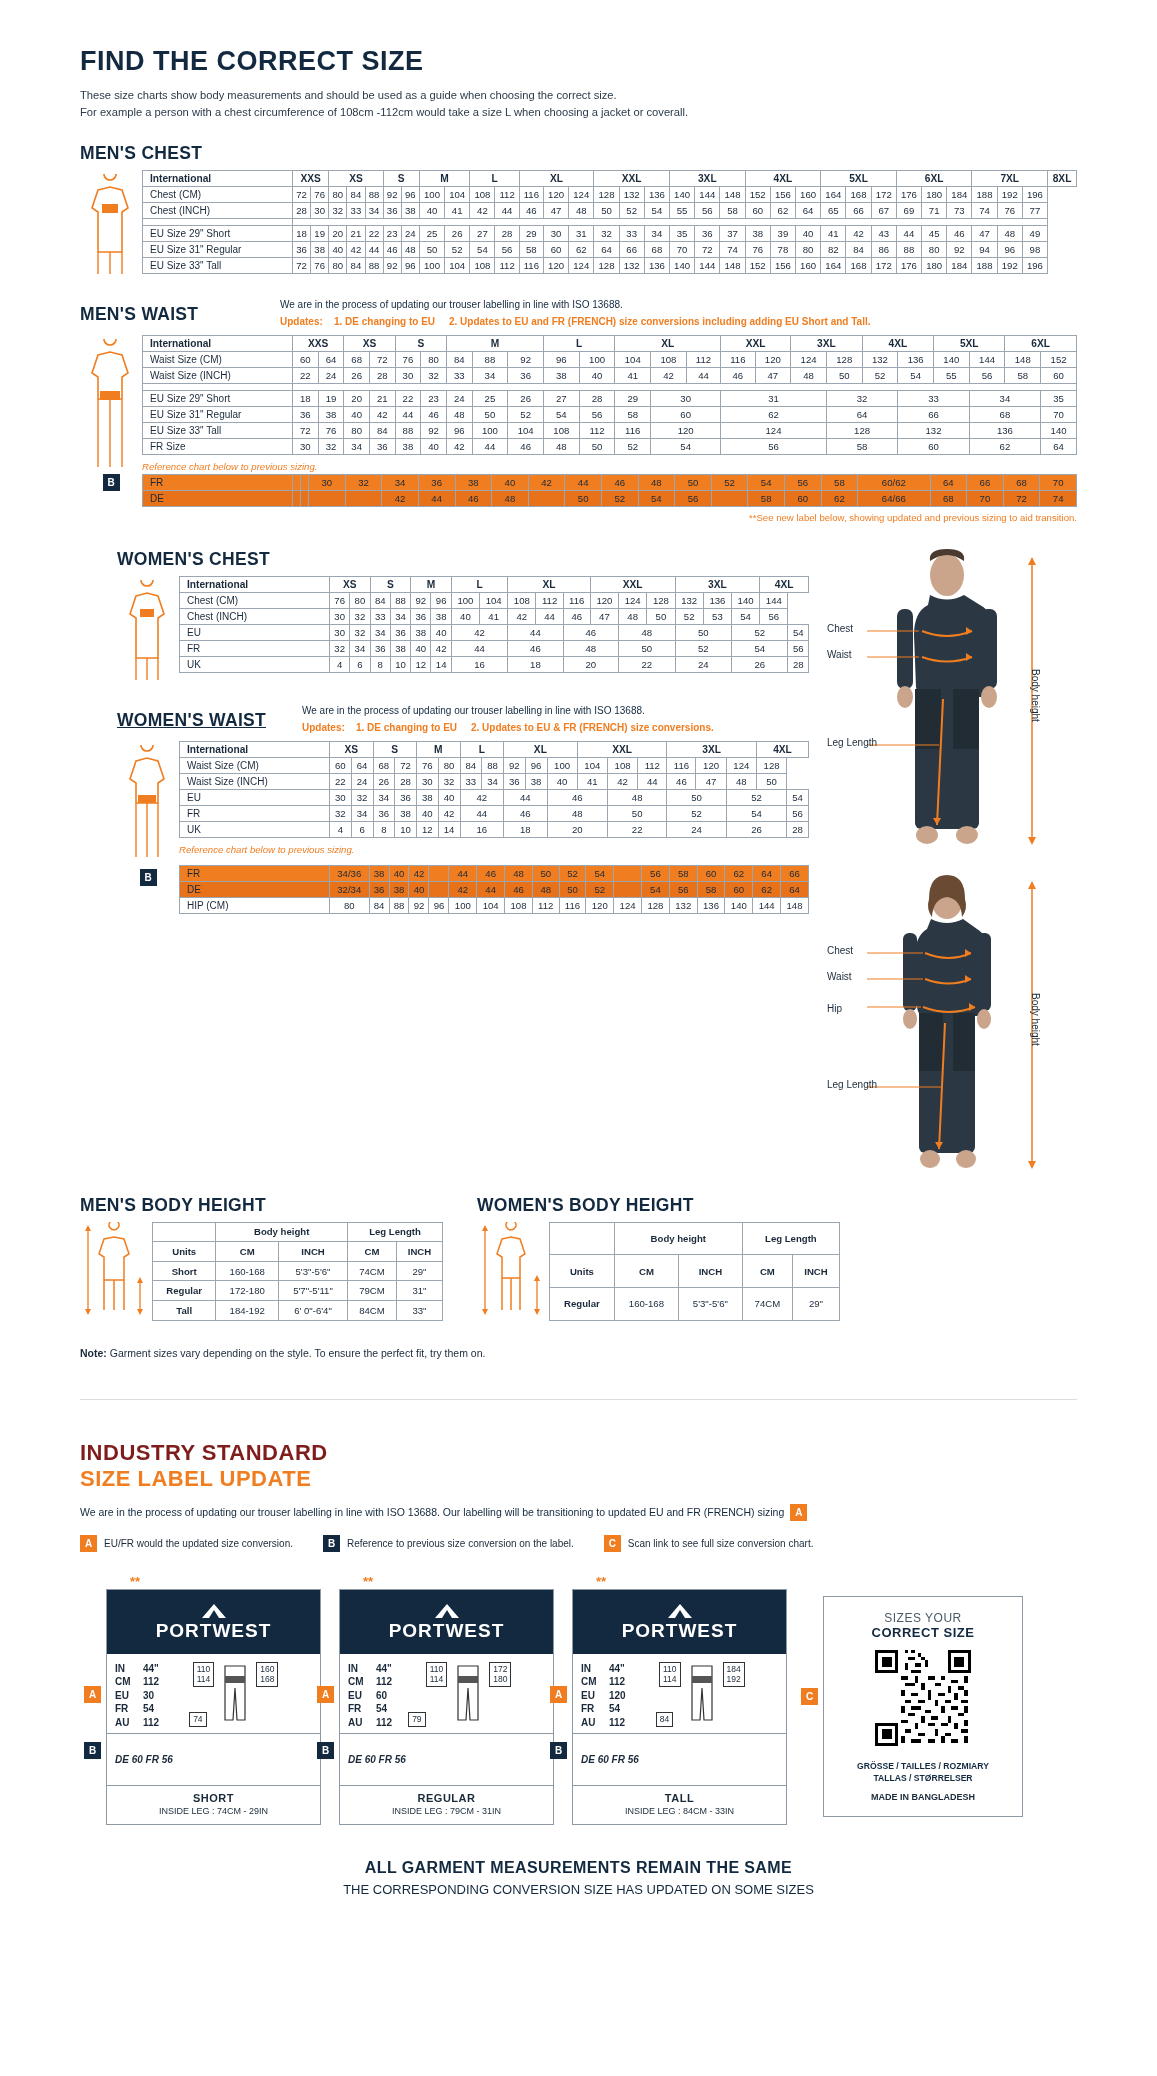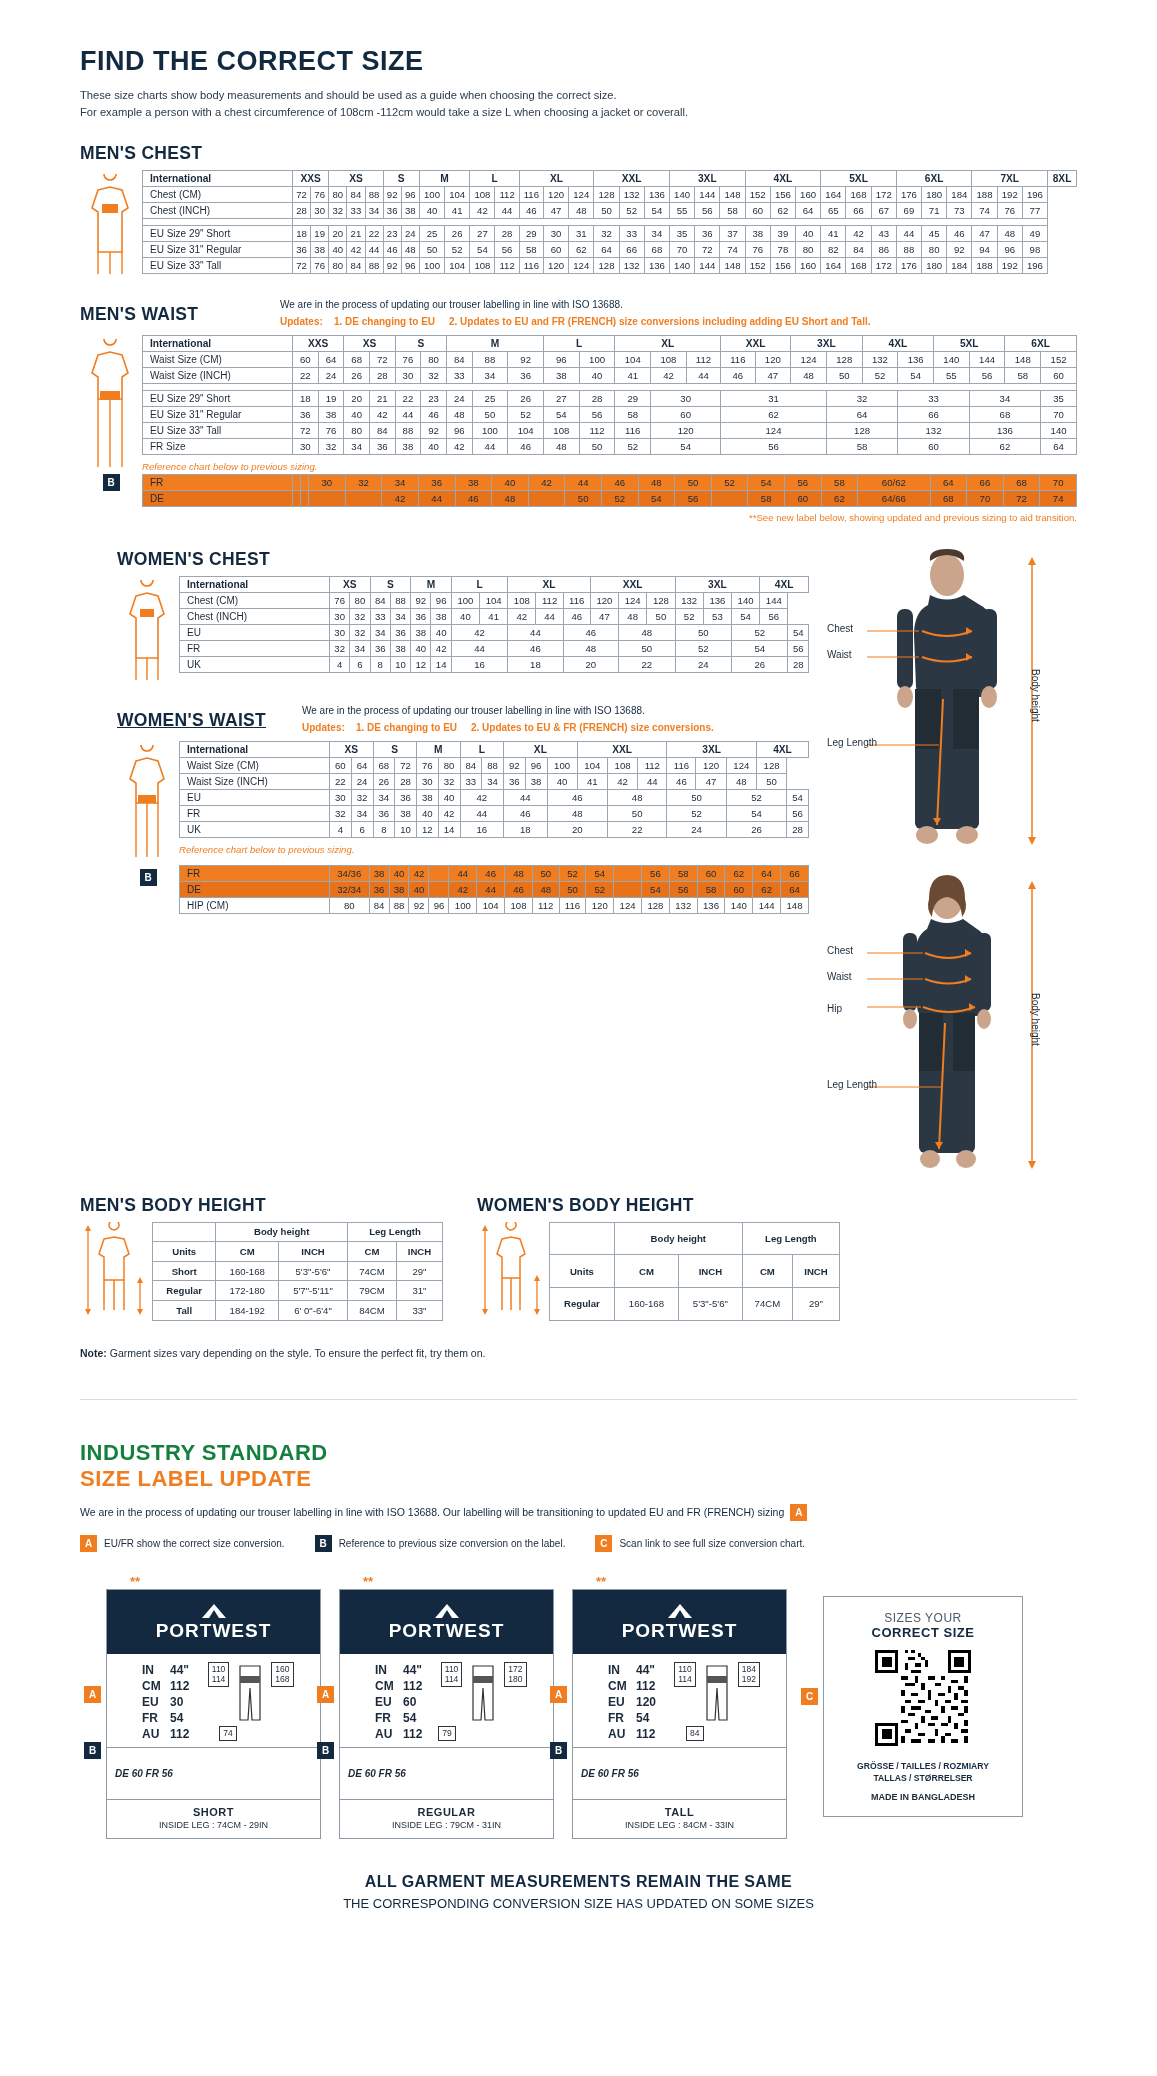--- a/index.html
+++ b/index.html
@@ -79,34 +79,34 @@
   }
 
   .two-col { display: flex; gap: 34px; margin-top: 22px; }
   .bh-table { width: 100%; border-collapse: collapse; font-size: 9.6px; }
   .bh-table td { border: 1px solid #9aa7b2; text-align: center; padding: 2px 4px; height: 16px; }
   .bh-table td.k { font-weight: bold; }
 
   .note-bottom { font-size: 10.5px; margin-top: 26px; }
   .note-bottom b { font-weight: bold; }
 
-  h2.ind { font-size: 22px; color:#15803d; font-weight:bold; letter-spacing:0.5px; margin:0;}
+  h2.ind { font-size: 22px; color:#7f1d1d; font-weight:bold; letter-spacing:0.5px; margin:0;}
   h2.ind2 { font-size: 22px; color:#f07d20; font-weight:bold; letter-spacing:0.5px; margin:0 0 12px 0;}
   .ind-line { font-size: 10.5px; color:#12293f; margin-bottom: 14px; display:flex; align-items:center; gap:6px;}
   .legend { display:flex; gap: 30px; font-size: 10px; align-items:center; margin-bottom: 22px;}
   .legend > div { display:flex; align-items:center; gap:7px;}
 
   .labels-row { display:flex; gap: 18px; align-items: flex-start; }
   .label-card { width: 215px; position: relative; }
   .label-stars { color:#f07d20; font-weight:bold; font-size: 13px; margin-left: 24px; }
   .label-box { border: 1px solid #8d99a4; background:#fff; }
   .label-head { background:#12293f; color:#fff; text-align:center; padding: 14px 0 12px 0; }
   .brand { font-size: 19px; font-weight: bold; letter-spacing: 1px; }
   .label-body { display:flex; padding: 8px 8px 4px 8px; }
-  .spec { font-size: 12px; line-height: 1.35; margin-left: 27px; }
+  .spec { font-size: 10px; line-height: 1.35; }
   .spec .row { display:flex; gap:6px; }
   .spec .k { width: 22px; font-weight: bold; }
   .spec .v { font-weight: bold; }
   .fig-area { flex:1; display:flex; align-items:flex-start; justify-content:center; gap:4px; position:relative; }
   .minibox { border:1px solid #333; font-size: 8.5px; padding:1px 3px; text-align:center; line-height:1.25; background:#fff;}
   .label-de { border-top: 1px solid #8d99a4; font-size: 10px; font-style: italic; font-weight:bold; padding: 20px 8px; }
   .label-foot { border-top:1px solid #8d99a4; text-align:center; padding: 6px 4px 8px 4px;}
   .label-foot .t { font-weight: bold; font-size: 11px; letter-spacing:0.5px;}
   .label-foot .s { font-size: 9px; margin-top:2px;}
   .side-badge { position:absolute; left: -22px; }
@@ -1114,21 +1114,21 @@
   <h2 class="ind2">SIZE LABEL UPDATE</h2>
 
   <div class="ind-line">
     <span>We are in the process of updating our trouser labelling in line with ISO 13688. Our labelling will be transitioning to updated EU and FR (FRENCH) sizing</span>
     <span class="badge-a">A</span>
   </div>
 
   <div class="legend">
     <div>
       <span class="badge-a">A</span>
-      <span>EU/FR show the correct size conversion.</span>
+      <span>EU/FR would the updated size conversion.</span>
     </div>
     <div>
       <span class="badge-b">B</span>
       <span>Reference to previous size conversion on the label.</span>
     </div>
     <div>
       <span class="badge-c">C</span>
       <span>Scan link to see full size conversion chart.</span>
     </div>
   </div>

